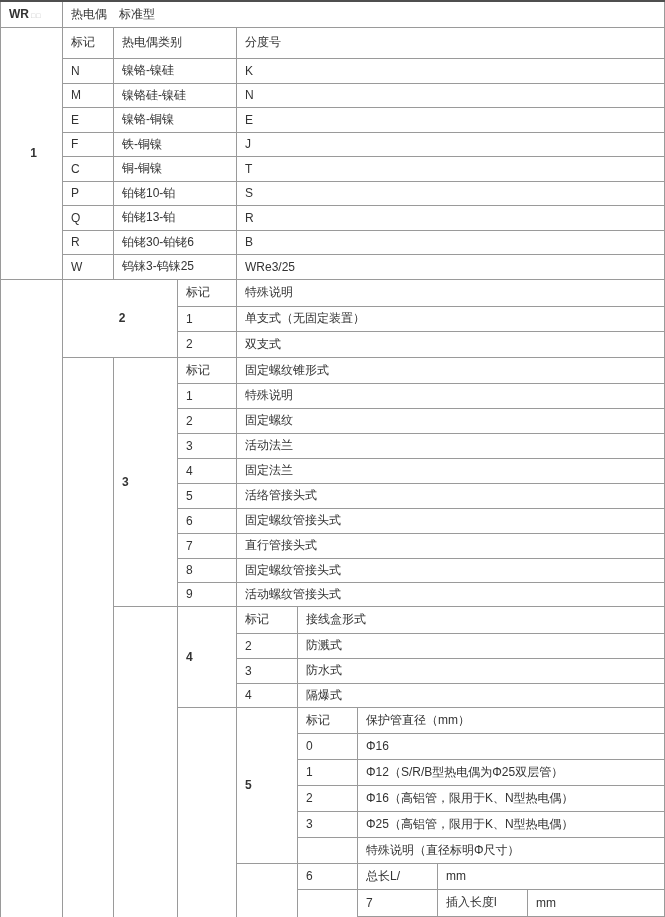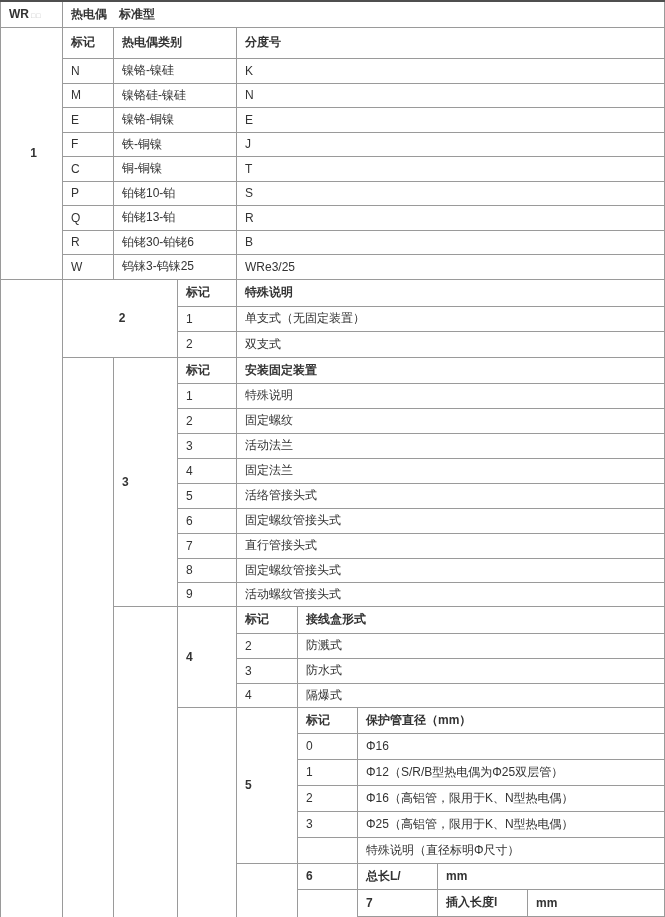--- a/index.html
+++ b/index.html
@@ -12,21 +12,21 @@
   }
   table.spec td{
     border:1px solid #9a9a9a;
     font-size:12px;color:#333333;
     padding:0 4px 0 8px;
     vertical-align:middle;
     white-space:nowrap;overflow:hidden;
     background:#ffffff;
   }
   tr.toprow td{border-top:2px solid #4f4f4f;}
-  td.hdr{font-weight:bold;}
+  td.hdr{font-weight:normal;}
   td.lbl-c{font-weight:bold;text-align:center;padding:0;}
   td.lbl-l{font-weight:bold;text-align:left;padding-left:10px;}
   td.model{font-weight:bold;}
   .suffix{font-size:7px;color:#c2c2c2;letter-spacing:1px;margin-left:2px;}
   td.empty{padding:0;}
 </style>
 </head>
 <body>
 
 <div class="wrap">
@@ -113,21 +113,21 @@
 </tr>
 <tr style="height:26px">
   <td>2</td>
   <td colspan="5">双支式</td>
 </tr>
 
 <tr style="height:26px">
   <td class="empty" rowspan="23"></td>
   <td class="lbl-l" rowspan="10">3</td>
   <td class="hdr">标记</td>
-  <td class="hdr" colspan="5">安装固定装置</td>
+  <td class="hdr" colspan="5">固定螺纹锥形式</td>
 </tr>
 <tr style="height:25px">
   <td>1</td>
   <td colspan="5">特殊说明</td>
 </tr>
 <tr style="height:25px">
   <td>2</td>
   <td colspan="5">固定螺纹</td>
 </tr>
 <tr style="height:25px">

